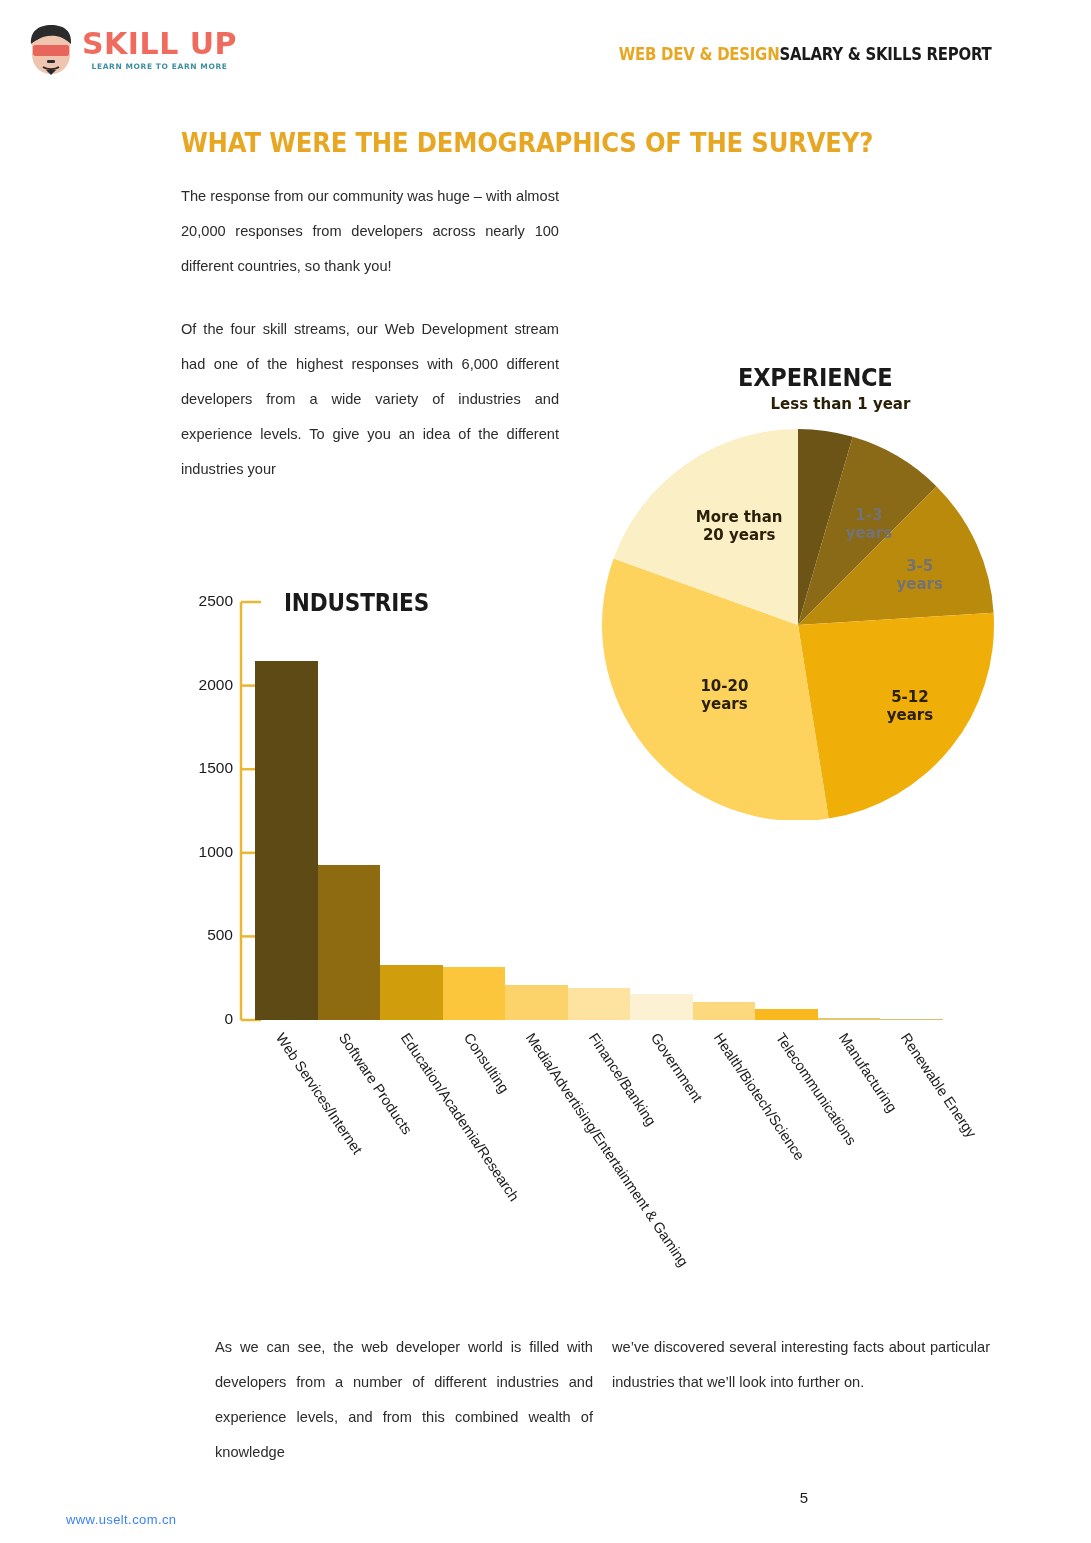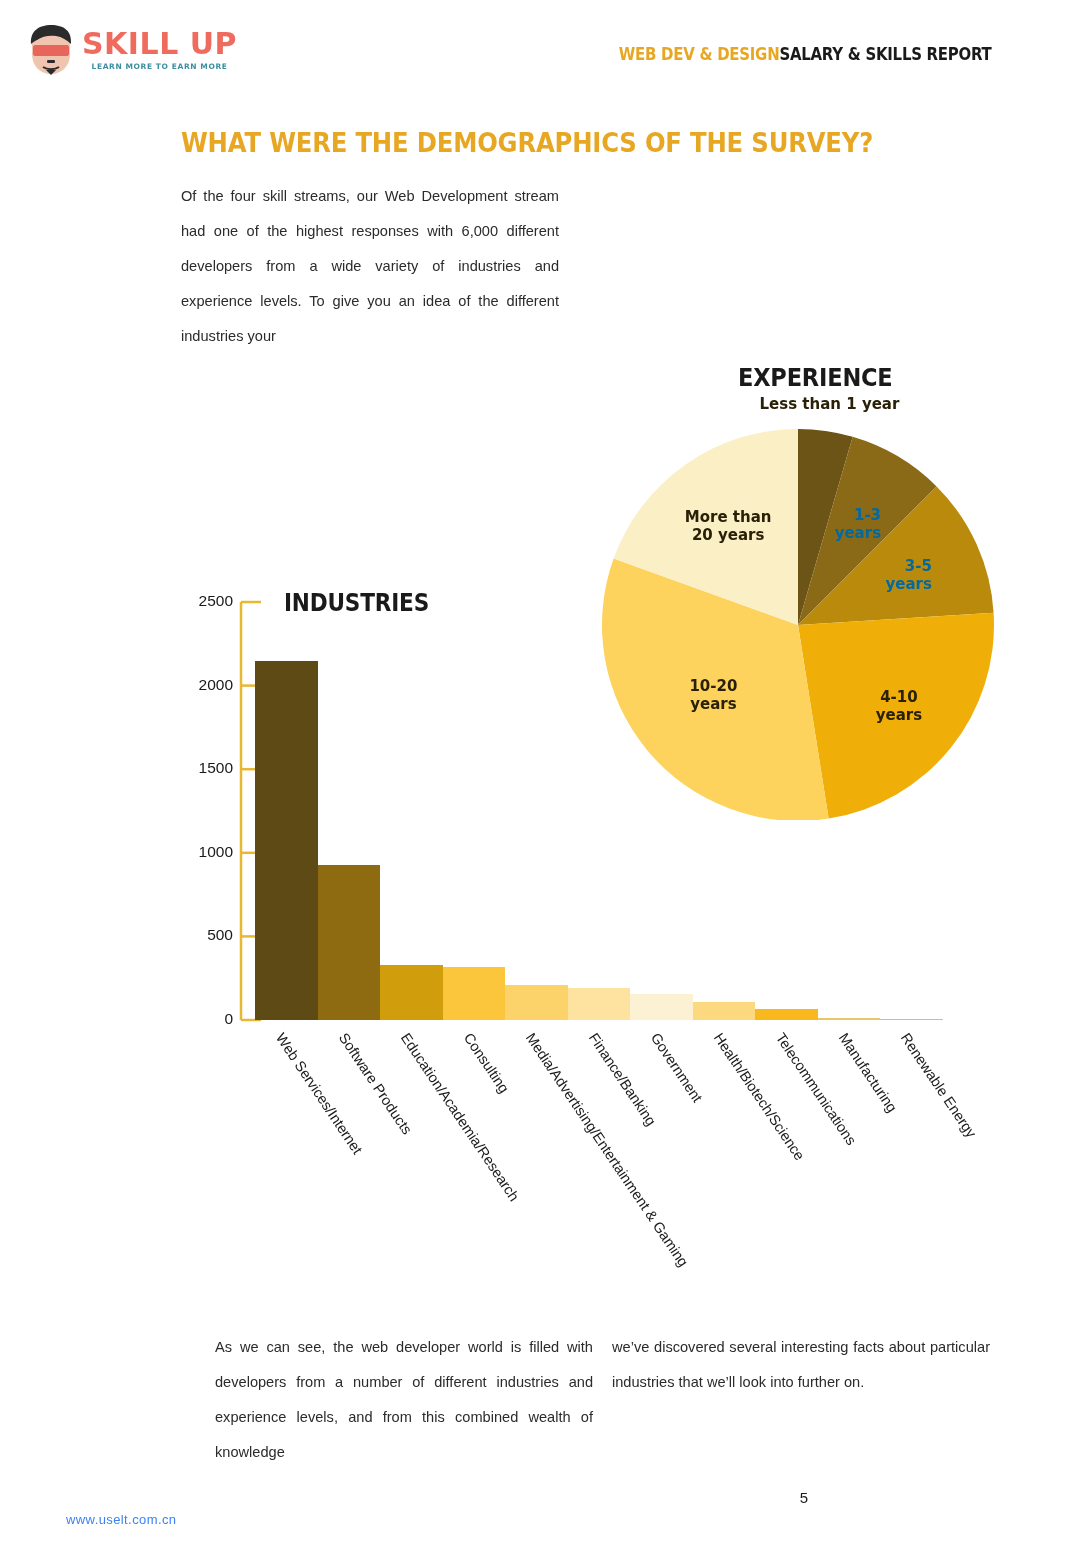--- a/index.html
+++ b/index.html
@@ -47,25 +47,25 @@
   
   .chart-title {
     position: absolute; font-family: "DejaVu Sans", sans-serif; font-weight: bold;
     color: #1A1A1A; letter-spacing: -0.2px; white-space: nowrap;
   }
   #pie-title  { left: 738px; top: 363px; font-size: 25px; transform: scaleX(0.9); transform-origin: left center; }
   #bar-title  { left: 284px; top: 589px; font-size: 24px; transform: scaleX(0.9); transform-origin: left center; }
 
   
   .pie-wrap { position: absolute; left: 600px; top: 420px; width: 400px; height: 400px; }
-  .pie-labels { position: absolute; left: 0; top: 0; width: 400px; height: 400px; pointer-events: none; }
+  .pie-labels { position: absolute; left: 11px; top: 0; width: 400px; height: 400px; pointer-events: none; }
   .pie-label { position: absolute; font-family: "DejaVu Sans", sans-serif; font-weight: bold;
                font-size: 15px; line-height: 18px; text-align: center; white-space: pre; }
   .pl-dark  { color: #2A2008; }
-  .pl-light { color: #0369a1; text-align: right; }
+  .pl-light { color: #737373; }
 
   
   .bar-wrap { position: absolute; left: 181px; top: 590px; width: 830px; height: 440px; }
   .axis-svg { position: absolute; left: 0; top: 0; }
   .ytick-label { position: absolute; font-family: "Liberation Sans", sans-serif;
     font-size: 15.5px; color: #1A1A1A; text-align: right; width: 54px; }
   .bars { position: absolute; left: 0; top: 0; }
   .xlabels { position: absolute; left: 0; top: 0; width: 900px; height: 300px; }
   .xlabel { position: absolute; font-family: "Liberation Sans", sans-serif; font-size: 14.5px;
     color: #1A1A1A; white-space: nowrap; transform-origin: left top;
@@ -107,40 +107,41 @@
     </div>
 
     <div class="report-title">
       <span class="rt-amber">WEB DEV &amp; DESIGN</span><span class="rt-dark">SALARY &amp; SKILLS REPORT</span>
     </div>
   </div>
 
   <div class="section-title">WHAT WERE THE DEMOGRAPHICS OF THE SURVEY?</div>
 
   <div class="col col-left-top">
+    <p>The response from our community was huge – with almost 20,000 responses from developers across nearly 100 different countries, so thank you!</p>
     <p>Of the four skill streams, our Web Development stream had one of the highest responses with 6,000 different developers from a wide variety of industries and experience levels. To give you an idea of the different industries your</p>
   </div>
 
   <div class="chart-title" id="pie-title">EXPERIENCE</div>
   <div class="pie-wrap">
     <svg id="pie-svg" width="400" height="400" viewBox="0 0 400 400">
         <path d="M 198 205 L 198 9 A 196 196 0 0 1 252.68225678368893 16.782437607319167 Z" fill="#6B5416"></path>
         <path d="M 198 205 L 252.68225678368893 16.782437607319167 A 196 196 0 0 1 336.5929291125633 66.4070708874367 Z" fill="#8A6A17"></path>
         <path d="M 198 205 L 336.5929291125633 66.4070708874367 A 196 196 0 0 1 393.6132387719412 192.69305817225455 Z" fill="#BA8A0C"></path>
         <path d="M 198 205 L 393.6132387719412 192.69305817225455 A 196 196 0 0 1 228.66115514788527 398.586914756647 Z" fill="#F0AE08"></path>
         <path d="M 198 205 L 228.66115514788527 398.586914756647 A 196 196 0 0 1 13.5873692849718 138.60736763192287 Z" fill="#FDD35E"></path>
         <path d="M 198 205 L 13.5873692849718 138.60736763192287 A 196 196 0 0 1 197.99999999999997 9 Z" fill="#FBEFC6"></path>
       </svg>
     <div class="pie-labels" id="pie-labels">
         <div class="pie-label pl-dark" style="left: 229.483px; top: -16.2109px; transform: translate(-50%, -50%);">Less than 1 year</div>
         <div class="pie-label pl-light" style="left: 257.863px; top: 103.777px; transform: translate(-50%, -50%);">1-3
 years</div>
         <div class="pie-label pl-light" style="left: 308.754px; top: 154.993px; transform: translate(-50%, -50%);">3-5
 years</div>
-        <div class="pie-label pl-dark" style="left: 298.956px; top: 285.881px; transform: translate(-50%, -50%);">4-10
+        <div class="pie-label pl-dark" style="left: 298.956px; top: 285.881px; transform: translate(-50%, -50%);">5-12
 years</div>
         <div class="pie-label pl-dark" style="left: 113.428px; top: 274.964px; transform: translate(-50%, -50%);">10-20
 years</div>
         <div class="pie-label pl-dark" style="left: 128.125px; top: 105.578px; transform: translate(-50%, -50%);">More than
 20 years</div>
       </div>
   </div>
 
   <div class="chart-title" id="bar-title">INDUSTRIES</div>
   <div class="bar-wrap">

